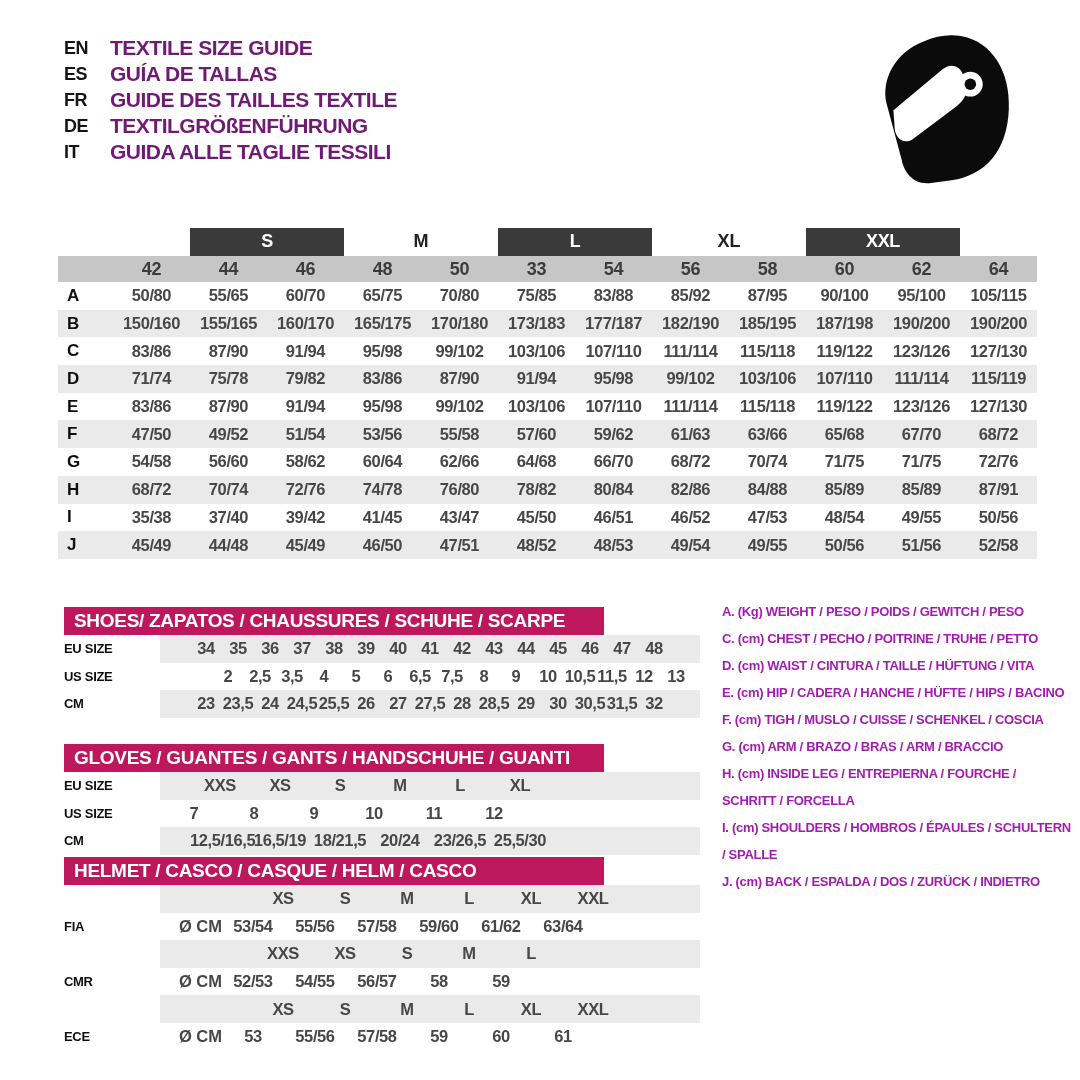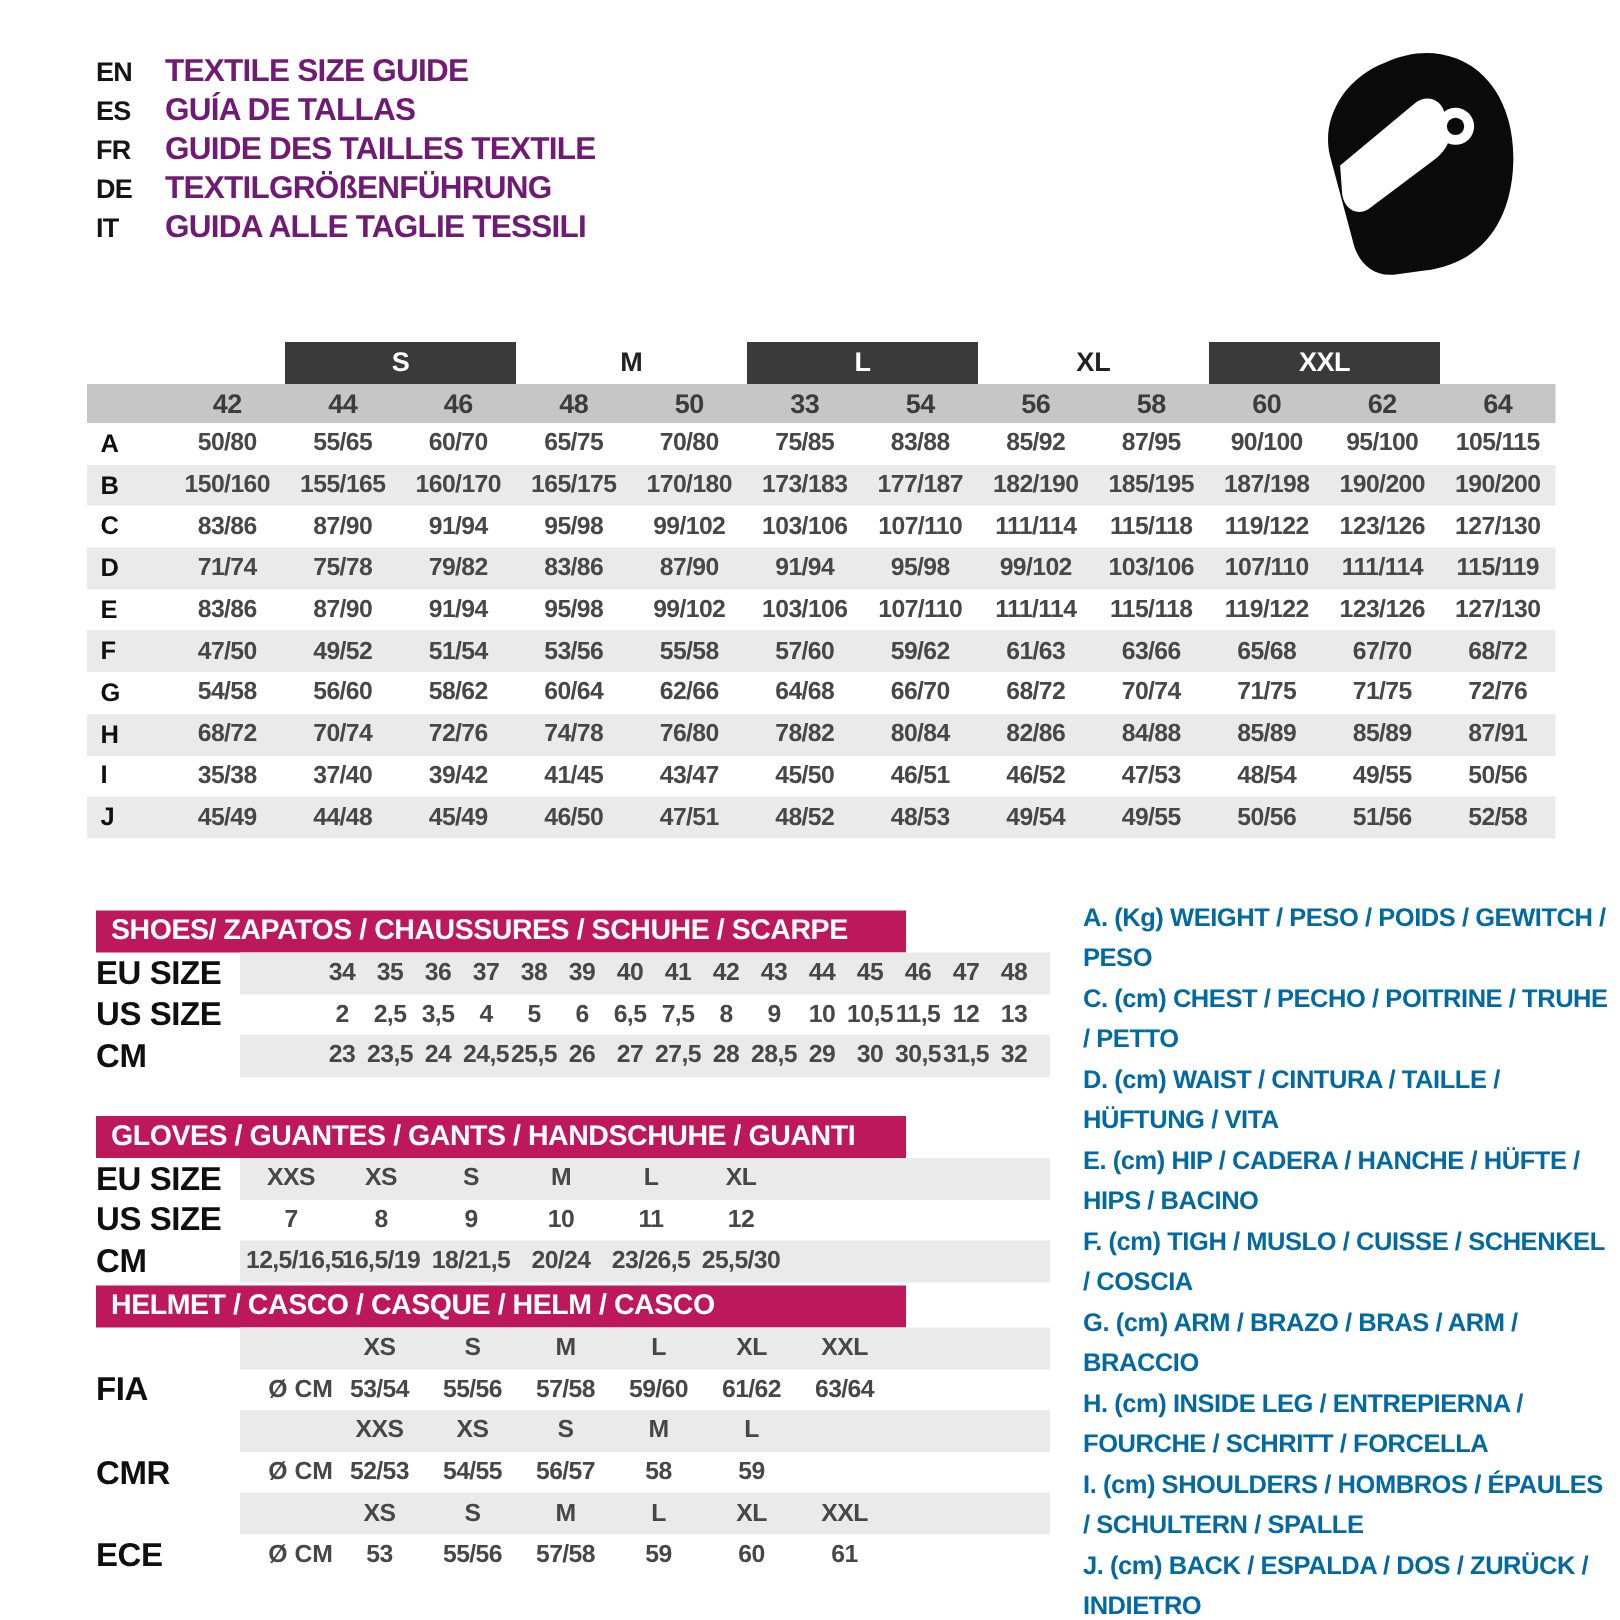--- a/index.html
+++ b/index.html
@@ -30,33 +30,33 @@
   .row-letter{font-weight:700;font-size:17px;color:#0f0f0f;padding-left:9px;}
   .t-cell{text-align:center;font-weight:700;font-size:16.5px;color:#474747;white-space:nowrap;letter-spacing:-0.4px;}
 
   
   .section{position:absolute;left:0;width:1080px;}
   .sec-header{margin-left:64px;width:540px;height:28px;background:#be185d;color:#ffffff;
               font-weight:700;font-size:19px;display:flex;align-items:center;padding-left:10px;
               box-sizing:border-box;letter-spacing:-0.3px;white-space:nowrap;}
   .sec-row{position:relative;height:27.6px;}
   .side-label{position:absolute;left:64px;top:0;height:100%;display:flex;align-items:center;
-              font-weight:700;font-size:22px;color:#0f0f0f;letter-spacing:-0.3px;white-space:nowrap;}
+              font-weight:700;font-size:13px;color:#0f0f0f;letter-spacing:-0.3px;white-space:nowrap;}
   .vals{position:absolute;left:160px;top:0;width:540px;height:100%;display:grid;align-items:center;
         box-sizing:border-box;}
-  .vals.stripe{background:#eaeaea;}
+  .vals.stripe{background:#eaeaea;padding-left:30px;}
   .shoes-grid{grid-template-columns:repeat(15,32px);padding-left:52px;}
   .gloves-grid{grid-template-columns:repeat(6,60px);padding-left:4px;}
   .helmet-grid{grid-template-columns:62px repeat(6,62px);}
   .v-cell{text-align:center;font-weight:700;font-size:16.5px;color:#474747;white-space:nowrap;letter-spacing:-0.4px;}
   .unit-cell{text-align:right;font-weight:700;font-size:16.5px;color:#474747;padding-left:10px;white-space:nowrap;}
 
   
   .legend{position:absolute;left:722px;top:598px;width:350px;}
-  .legend-item{font-weight:700;font-size:17px;color:#0369a1;line-height:27px;letter-spacing:-0.3px;}
+  .legend-item{font-weight:700;font-size:13px;color:#a21caf;line-height:27px;letter-spacing:-0.3px;}
 </style>
 </head>
 <body>
 
 <div class="canvas">
 
   <div class="lang-block" id="langBlock">
       <div class="lang-row">
         <span class="lang-code">EN</span>
         <span class="lang-title">TEXTILE SIZE GUIDE</span>

